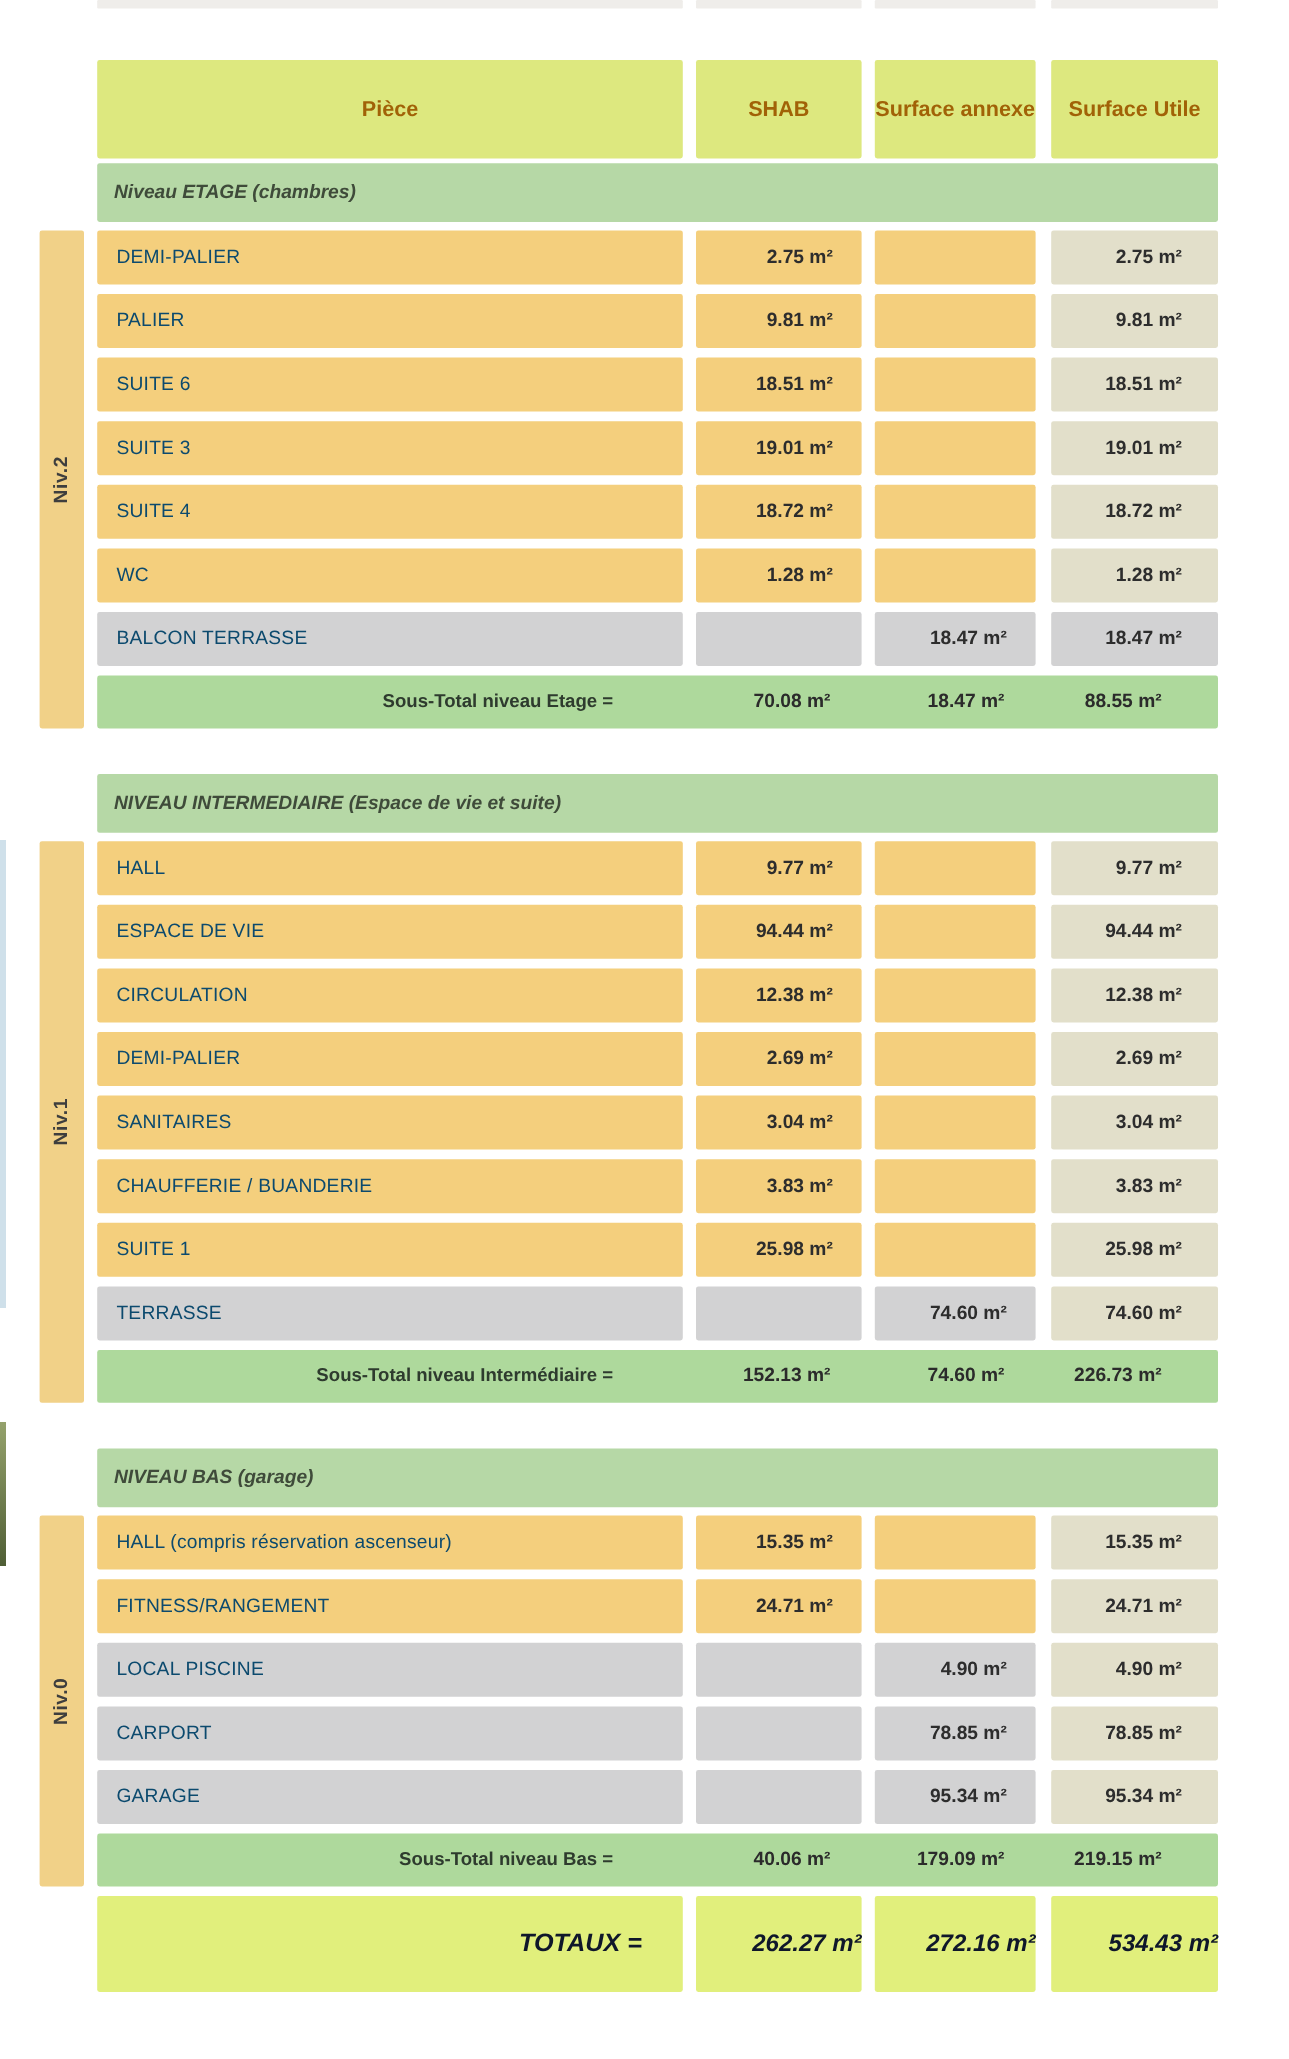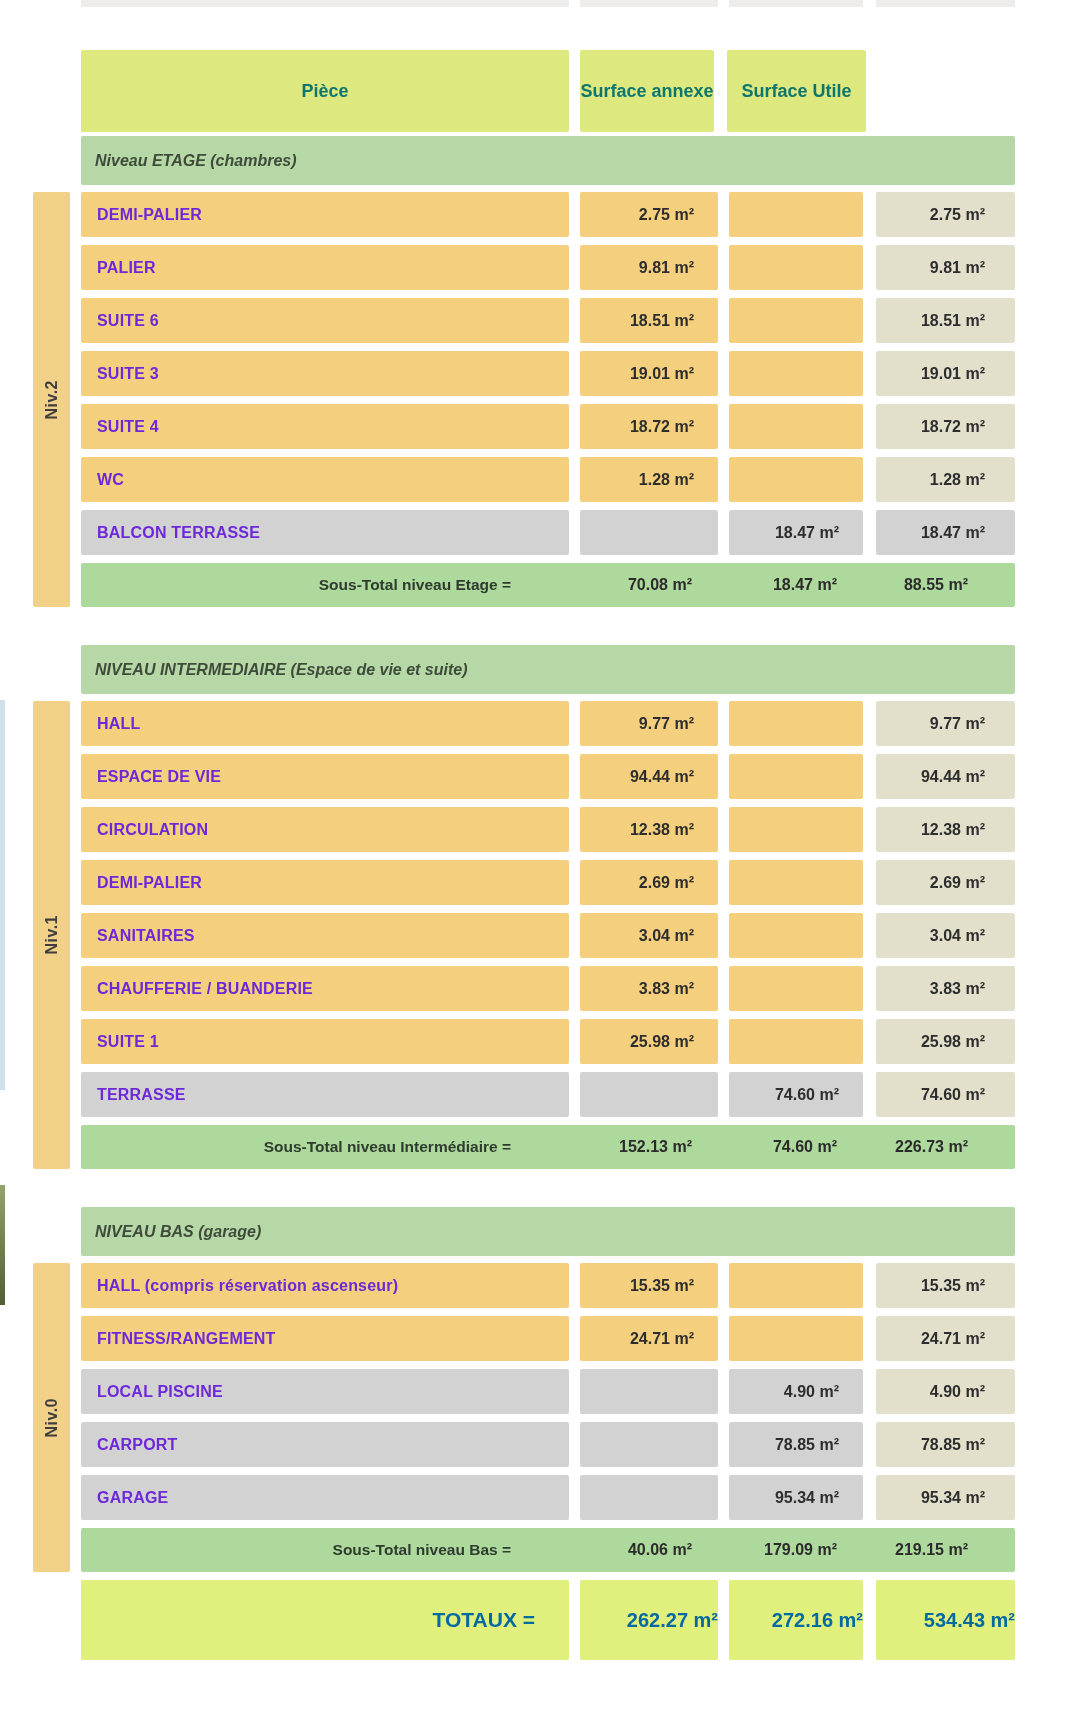--- a/index.html
+++ b/index.html
@@ -17,71 +17,72 @@
   .content{position:absolute;top:50px;left:81px;width:934px;}
 
   
   .cell-piece{width:488px;}
   .cell-shab{width:138px;margin-left:11px;}
   .cell-annexe{width:134px;margin-left:11px;}
   .cell-utile{width:139px;margin-left:13px;}
 
   .header-row{display:flex;height:82px;margin-bottom:4px;}
   .hdr{background:#dde87f;border-radius:2px;display:flex;align-items:center;justify-content:center;
-       text-align:center;font-weight:bold;font-size:18px;line-height:1.15;color:#0f766e;}
+       text-align:center;font-weight:bold;font-size:18px;line-height:1.15;color:#a16207;}
 
   .section{position:relative;margin-bottom:38px;}
   .section:last-of-type{margin-bottom:0;}
   .section-title{height:49px;background:#b6d8a6;border-radius:2px;display:flex;align-items:center;
                  padding-left:14px;box-sizing:border-box;font-style:italic;font-weight:bold;
                  font-size:16px;color:#3f4b3a;margin-bottom:7px;}
   .level-bar{position:absolute;left:-48px;top:56px;bottom:0;width:37px;background:#f1d188;
              border-radius:2px;display:flex;align-items:center;justify-content:center;}
   .level-label{writing-mode:vertical-rl;transform:rotate(180deg);font-weight:bold;font-size:16px;
                color:#3e3e3e;letter-spacing:.5px;}
 
   .row{display:flex;height:45px;margin-bottom:8px;}
   .cell{border-radius:2px;display:flex;align-items:center;font-size:16px;box-sizing:border-box;}
-  .piece-cell{padding-left:16px;color:#6d28d9;font-weight:700;letter-spacing:.2px;}
+  .piece-cell{padding-left:16px;color:#0c4a6e;font-weight:400;letter-spacing:.2px;}
   .val{justify-content:flex-end;padding-right:24px;color:#2d2d2d;font-weight:600;}
   .val.u{padding-right:30px;}
   .bg-orange{background:#f4cf7d;}
   .bg-gray{background:#d2d2d3;padding-left:16px;}
   .bg-tan{background:#e2dfca;}
 
   .subtotal{position:relative;height:44px;background:#aed99c;border-radius:2px;margin-top:5px;}
   .st-label{position:absolute;left:0;top:0;bottom:0;width:430px;display:flex;align-items:center;
             justify-content:flex-end;font-weight:bold;font-size:15.5px;color:#2e3b2e;}
   .st-val{position:absolute;top:0;bottom:0;display:flex;align-items:center;justify-content:flex-end;
           padding-right:26px;box-sizing:border-box;font-weight:600;font-size:16px;color:#2b2b2b;}
   .st-shab{left:499px;width:138px;}
   .st-annexe{left:648px;width:134px;}
   .st-utile{left:774px;width:139px;}
 
   .totals-row{display:flex;height:80px;margin-top:8px;}
-  .totals-row .cell{background:#e1ef7c;font-weight:bold;color:#0369a1;}
+  .totals-row .cell{background:#e1ef7c;font-weight:bold;color:#0f172a;font-style:italic;}
   .tot-label{justify-content:flex-end;padding-right:34px;font-size:21px;}
   .tot-val{justify-content:flex-end;padding-right:0;font-size:20px;}
 </style>
 </head>
 <body>
 
 <div class="page">
 
   <div class="top-strip" style="left:81px;width:488px;"></div>
   <div class="top-strip" style="left:580px;width:138px;"></div>
   <div class="top-strip" style="left:729px;width:134px;"></div>
   <div class="top-strip" style="left:876px;width:139px;"></div>
   <div class="edge-blue"></div>
   <div class="edge-olive"></div>
 
   <div class="content">
 
     <div class="header-row">
       <div class="cell-piece hdr">Pièce</div>
+      <div class="cell-shab hdr">SHAB</div>
       <div class="cell-annexe hdr">Surface annexe</div>
       <div class="cell-utile hdr">Surface Utile</div>
     </div>
 
     <div id="sections">
         <div class="section">
           <div class="level-bar">
             <span class="level-label">Niv.2</span>
           </div>
           <div class="section-title">Niveau ETAGE (chambres)</div>

